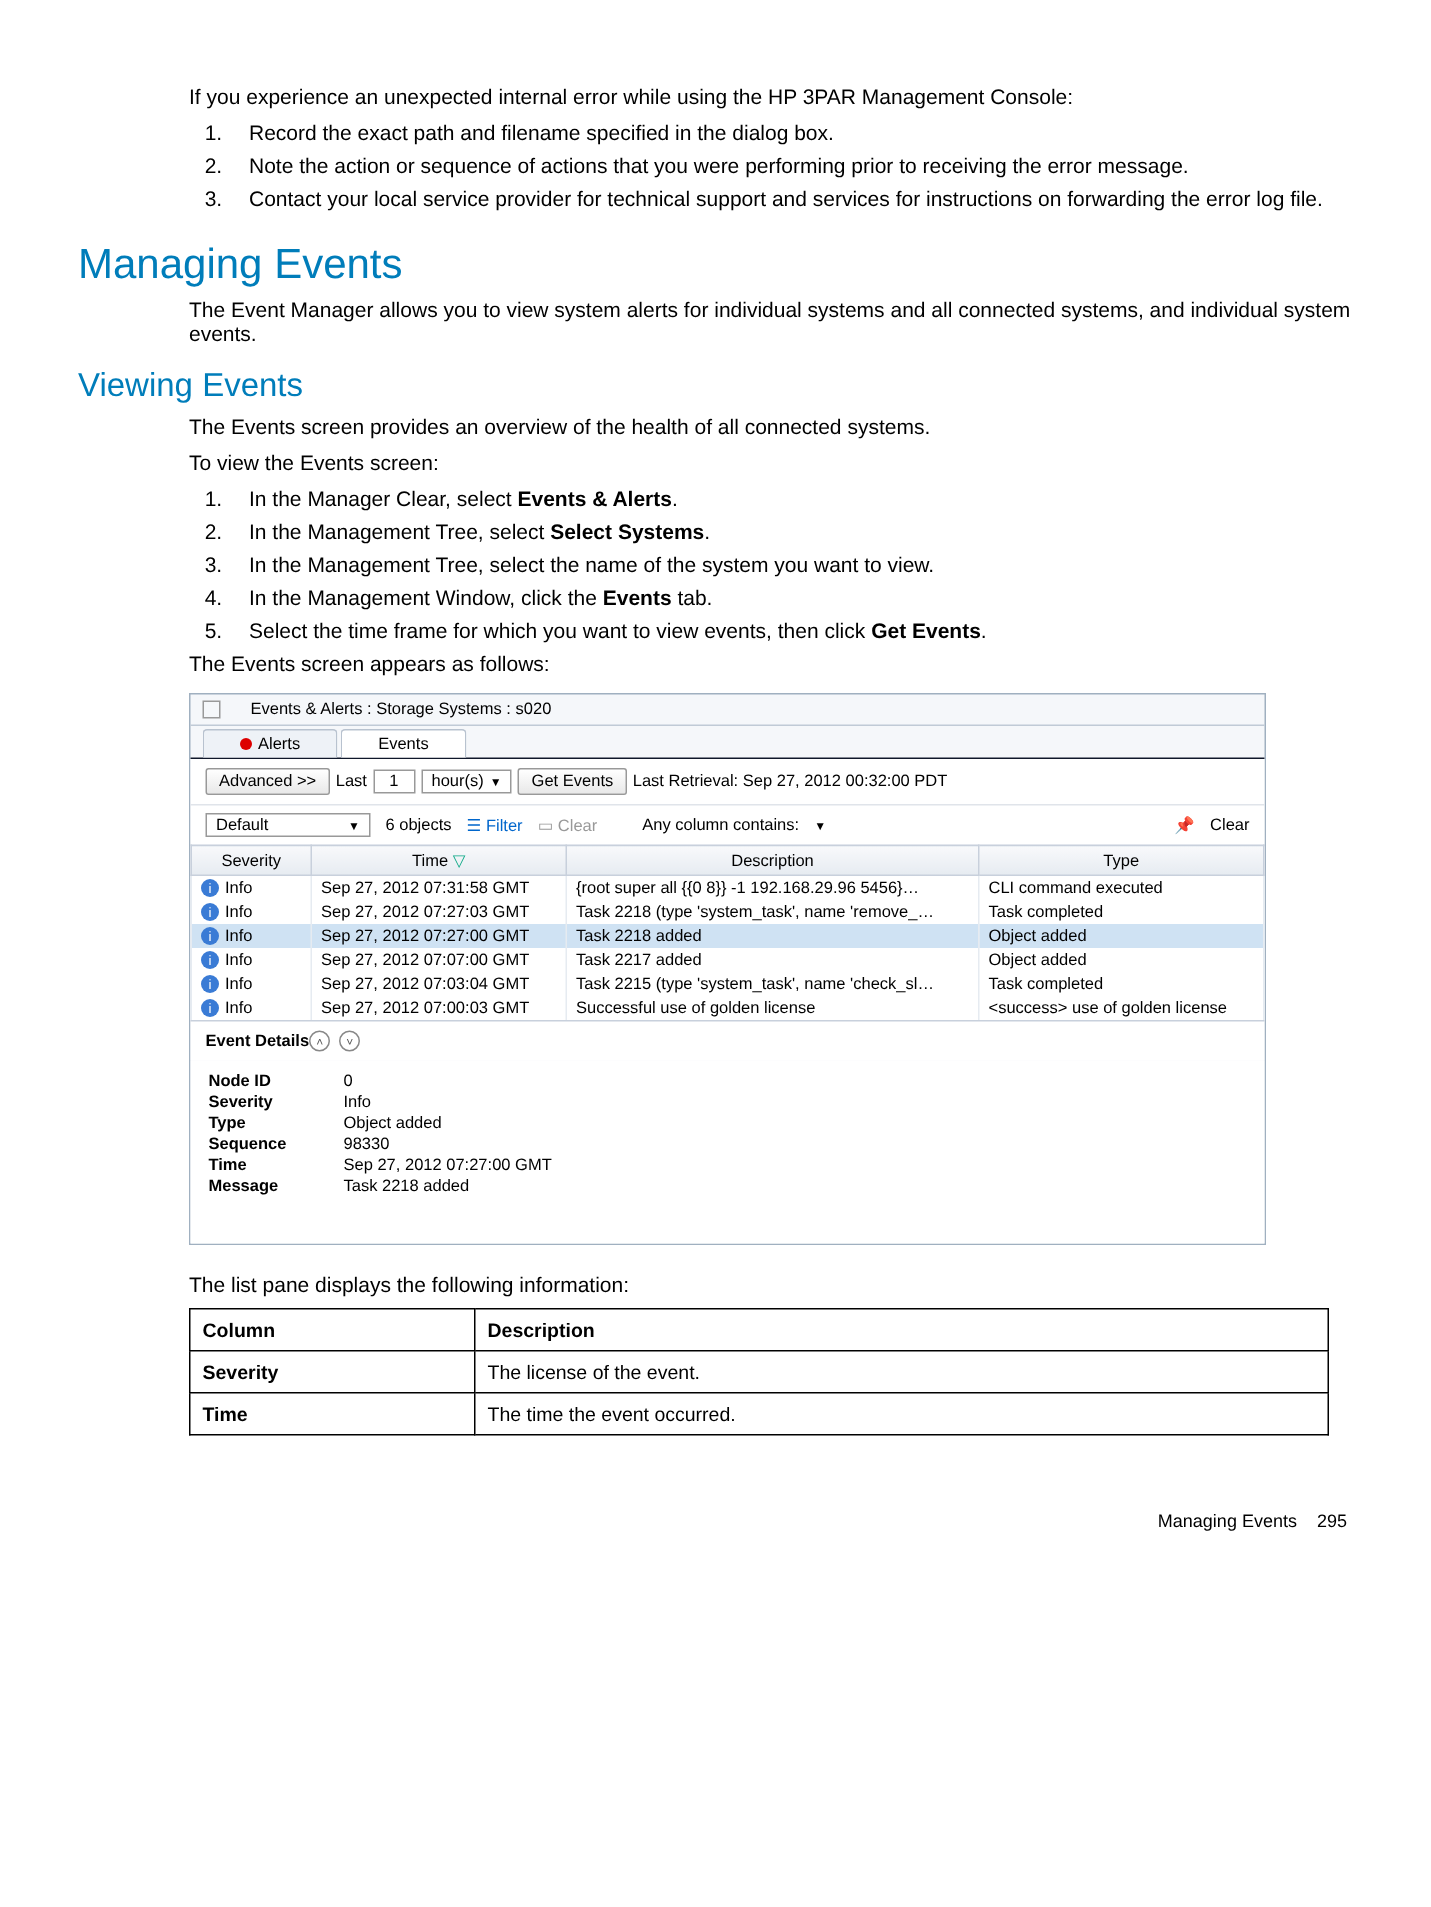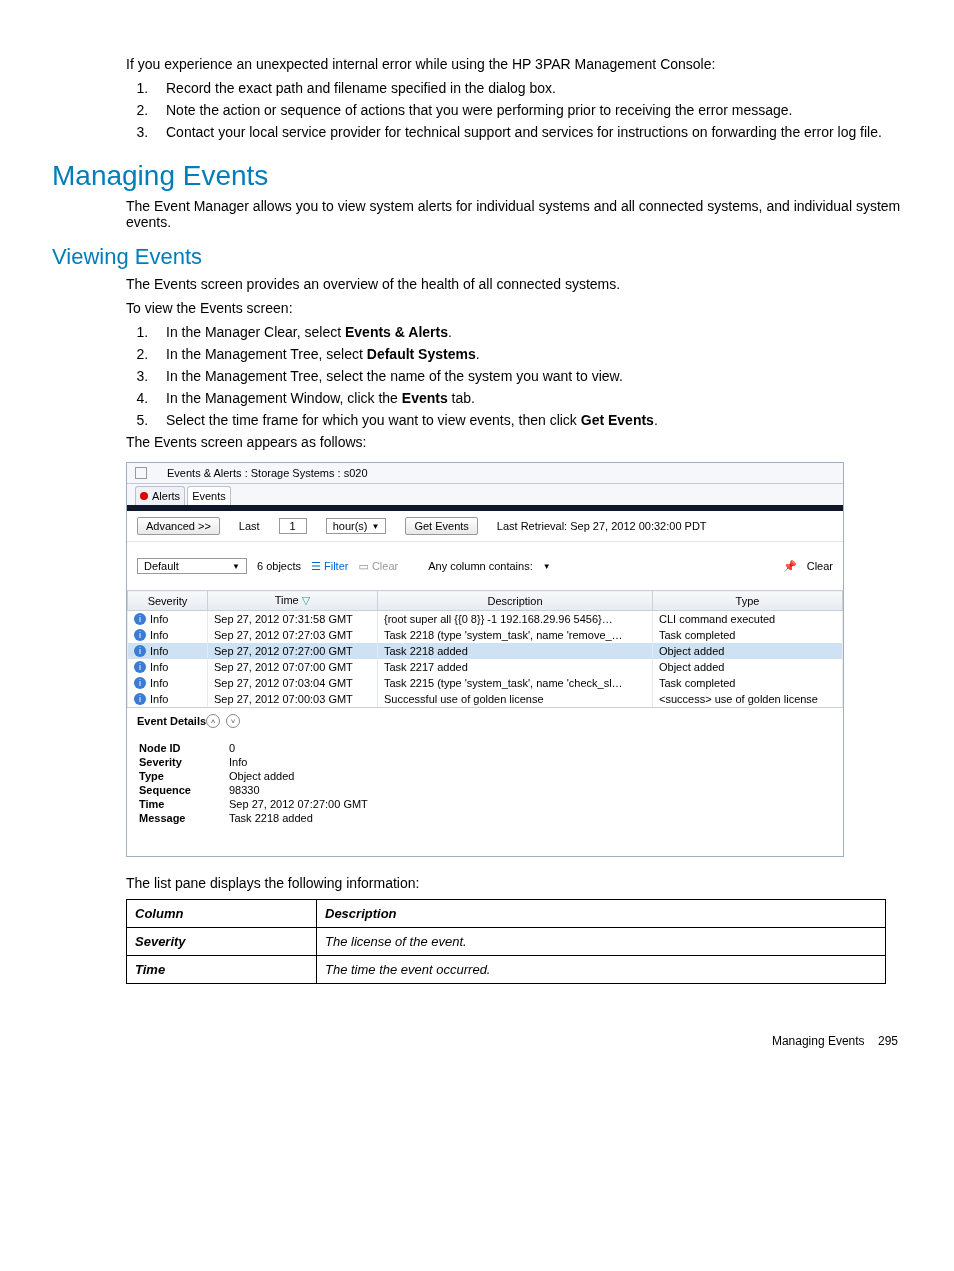--- a/index.html
+++ b/index.html
@@ -11,49 +11,49 @@
     .h1 { color: #007dba; font-size: 28px; font-weight: 400; margin-top: 20px; margin-bottom: 6px; }
     .h2 { color: #007dba; font-size: 22px; font-weight: 400; margin-top: 14px; margin-bottom: 6px; }
     .para { margin-left: 74px; margin-bottom: 8px; }
     .bold { font-weight: 700; }
 
     
     .shot { margin: 12px 0 18px 74px; width: 718px; border: 1px solid #a0b0c0; background: #f5f7fa; font-family: Tahoma, Arial, sans-serif; font-size: 11px; }
     .shot .titlebar { padding: 4px 8px; display: flex; align-items: center; gap: 20px; border-bottom: 1px solid #c0cad6; }
     .shot .titlebar .dicon { width: 12px; height: 12px; border: 1px solid #999; display: inline-block; }
     .shot .tabs { display: flex; gap: 0; padding: 0 8px; margin-top: 2px; }
-    .shot .tab { padding: 3px 4px; border: 1px solid #b8c2cf; border-bottom: none; background: #eef2f7; border-radius: 3px 3px 0 0; margin-right: 2px; display:flex; align-items:center; gap:4px; }
+    .shot .tab { padding: 3px 24px; border: 1px solid #b8c2cf; border-bottom: none; background: #eef2f7; border-radius: 3px 3px 0 0; margin-right: 2px; display:flex; align-items:center; gap:4px; }
     .shot .tab.active { background: #fff; }
     .shot .tab .red-dot { width:8px; height:8px; background:#d00; border-radius:50%; display:inline-block; }
-    .shot .bar { padding: 6px 10px; background: #fff; border-top: 6px solid #0f172a; display:flex; align-items:center; gap:19px; }
+    .shot .bar { padding: 6px 10px; background: #fff; border-top: 1px solid #0f172a; display:flex; align-items:center; gap:4px; }
     .shot .btn { padding: 2px 8px; border: 1px solid #999; background: linear-gradient(#fff,#e8e8e8); border-radius:2px; }
     .shot .txt { padding: 1px 4px; border: 1px solid #999; background: #fff; width: 28px; text-align:center; }
     .shot .combo { padding: 1px 6px; border: 1px solid #999; background: #fff; display:flex; align-items:center; gap:4px;justify-content:center; }
     .shot .tri { font-size:8px; }
-    .shot .bar2 { padding: 16px 10px; background: #fff; display:flex; align-items:center; gap:10px; border-top:1px solid #e0e4ea; }
+    .shot .bar2 { padding: 5px 10px; background: #fff; display:flex; align-items:center; gap:10px; border-top:1px solid #e0e4ea; }
     .shot .link { color: #0066cc; }
 
     .shot table.grid { width: 100%; border-collapse: collapse; background: #fff; }
     .shot table.grid th { background: linear-gradient(#f8f9fb,#e6ebf1); border: 1px solid #c8d0dc; padding: 3px 6px; text-align:center; font-weight:400; }
     .shot table.grid td { border-left: 1px solid #e6ebf1; border-right: 1px solid #e6ebf1; padding: 2px 6px; }
     .shot table.grid tr.sel td { background: #cfe2f3; }
     .shot .sev { display:flex; align-items:center; gap:4px; }
     .shot .sev .i { width:12px; height:12px; border-radius:50%; background:#3a7bd5; color:#fff; font-size:9px; text-align:center; line-height:12px; display:inline-block; }
 
     .shot .details-head { background: #fff; border-top: 1px solid #c8d0dc; padding: 6px 10px; display:flex; align-items:center; }
     .shot .details-head .t { font-weight:700; }
     .shot .details-head .ctrls { display:flex; gap:6px; }
     .shot .details-head .ctrls span { width:14px; height:14px; border:1px solid #888; border-radius:50%; display:inline-flex; align-items:center; justify-content:center; font-size:8px; color:#555; }
     .shot .details-body { background:#fff; padding: 8px 12px 30px 12px; }
     .shot .kv { display:flex; margin-bottom:2px; }
     .shot .kv .k { width:90px; font-weight:700; }
 
     
     .coltbl { margin-left: 74px; width: 760px; border-collapse: collapse; margin-top: 6px; }
-    .coltbl th, .coltbl td { border: 1px solid #000; padding: 6px 8px; font-size: 13px; text-align:left;font-style:italic; }
+    .coltbl th, .coltbl td { border: 1px solid #000; padding: 6px 8px; font-size: 13px; text-align:left; }
     .coltbl th { font-weight:700; }
 
     .footer { text-align: right; font-size: 12px; margin-top: 50px; padding-right: 4px; }
     .footer .pn { margin-left: 10px; }
   </style>
 </head>
 <body>
 
 <div class="page">
   <p class="intro">If you experience an unexpected internal error while using the HP 3PAR Management Console:</p>
@@ -64,21 +64,21 @@
   </ol>
 
   <h1 class="h1">Managing Events</h1>
   <p class="para">The Event Manager allows you to view system alerts for individual systems and all connected systems, and individual system events.</p>
 
   <h2 class="h2">Viewing Events</h2>
   <p class="para">The Events screen provides an overview of the health of all connected systems.</p>
   <p class="para">To view the Events screen:</p>
   <ol class="ol">
     <li><span>In the Manager Clear, select </span><span class="bold">Events &amp; Alerts</span><span>.</span></li>
-    <li><span>In the Management Tree, select </span><span class="bold">Default Systems</span><span>.</span></li>
+    <li><span>In the Management Tree, select </span><span class="bold">Select Systems</span><span>.</span></li>
     <li><span>In the Management Tree, select the name of the system you want to view.</span></li>
     <li><span>In the Management Window, click the </span><span class="bold">Events</span><span> tab.</span></li>
     <li><span>Select the time frame for which you want to view events, then click </span><span class="bold">Get Events</span><span>.</span></li>
   </ol>
   <p class="para">The Events screen appears as follows:</p>
 
   <div class="shot">
     <div class="titlebar">
       <span class="dicon"></span>
       <span>Events &amp; Alerts : Storage Systems : s020</span>

